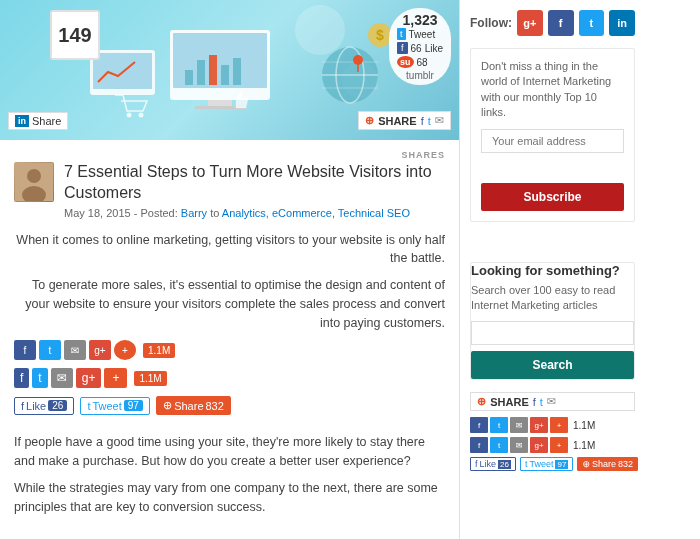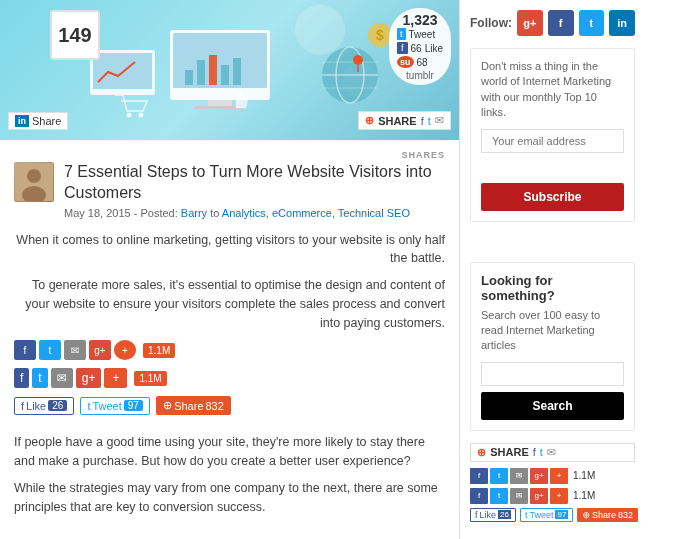--- a/index.html
+++ b/index.html
@@ -241,21 +241,20 @@
       padding: 7px;
       font-size: 12px;
       font-weight: bold;
       cursor: pointer;
       border-radius: 2px;
       margin-top: 24px;
     }
     
     .search-box {
       border: 1px solid #e8e8e8;
-      padding: 10px;
       margin-bottom: 12px;
       border-radius: 2px;
       margin-top: 40px;
     }
     .search-title {
       font-size: 13px;
       font-weight: bold;
       color: #333;
       margin-bottom: 5px;
     }
@@ -268,21 +267,21 @@
     .search-input {
       width: 100%;
       border: 1px solid #ddd;
       padding: 5px 8px;
       font-size: 11px;
       margin-bottom: 6px;
       outline: none;
     }
     .search-btn {
       width: 100%;
-      background: #000000;
+      background: #0f766e;
       color: #fff;
       border: none;
       padding: 7px;
       font-size: 12px;
       font-weight: bold;
       cursor: pointer;
       border-radius: 2px;
     }
     
     .sidebar-share-row {

